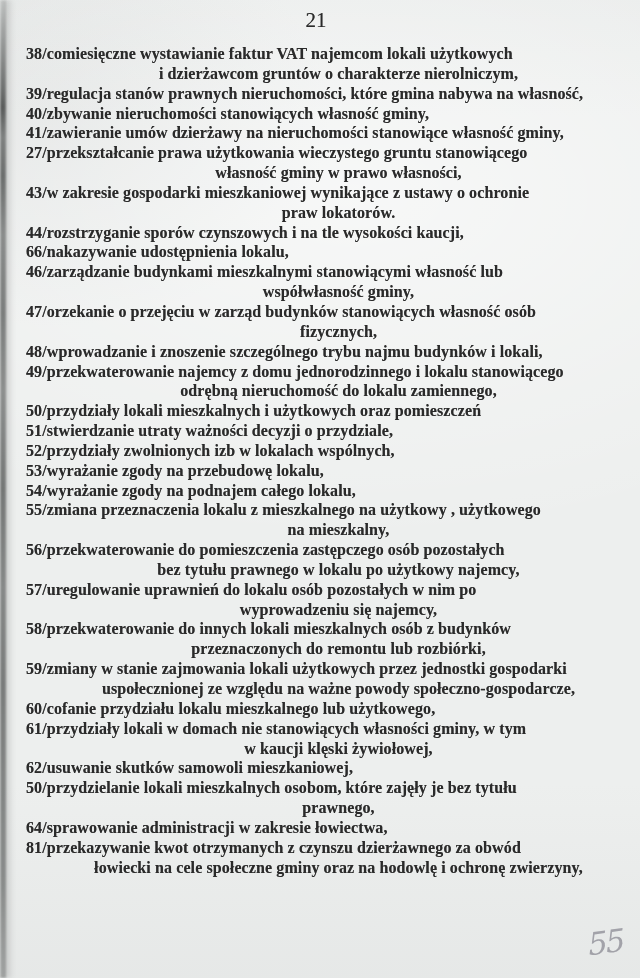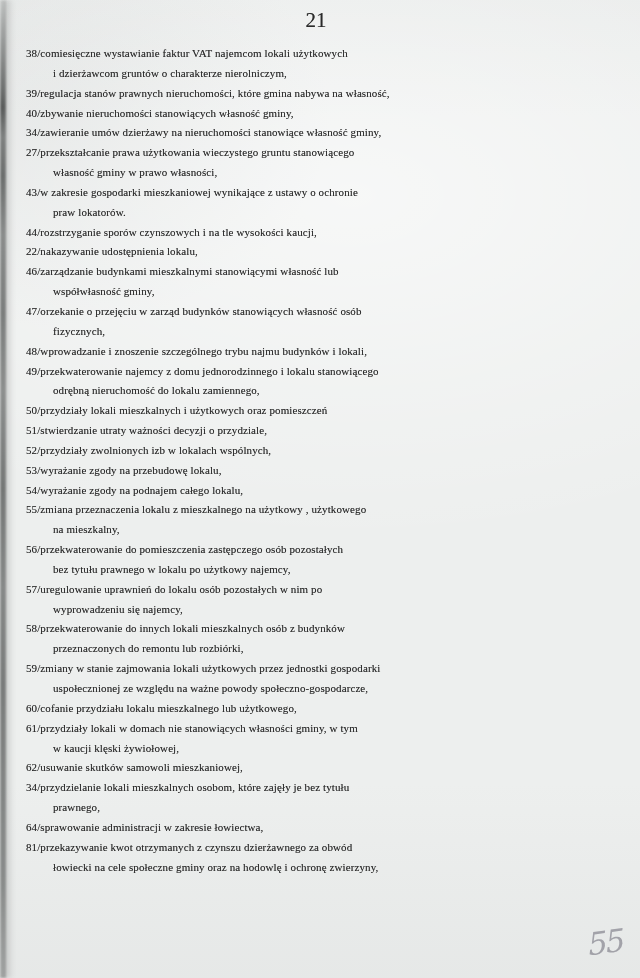--- a/index.html
+++ b/index.html
@@ -50,28 +50,29 @@
     position: absolute;
     top: 8px; left: 0; right: 8px;
     text-align: center;
     font-size: 21px;
     color: var(--ink, #2a2a2a);
     text-shadow: 0 0 0.6px rgba(45,45,45,0.55);
   }
   .doc-body {
     position: absolute;
     left: 26px; top: 44px; right: 16px;
-    font-size: 11px;
+    font-size: 16px;
     line-height: 19.85px;
     color: var(--ink, #2a2a2a);
     text-shadow: 0 0 0.6px rgba(45,45,45,0.5);
     letter-spacing: 0.1px;
+    font-weight: bold;
   }
   .line { white-space: nowrap; }
-  .line.indent { padding-left: 27px; }
+  .line.indent { padding-left: 27px; text-align: center; }
   .handwritten {
     position: absolute;
     left: 588px; top: 924px;
     font-family: "DejaVu Serif", serif;
     font-style: italic;
     font-size: 31px;
     color: var(--pencil, #96969e);
     transform: rotate(-8deg) skewX(-4deg);
     opacity: 0.85;
     letter-spacing: -2px;
@@ -82,27 +83,27 @@
 
 <div class="page">
   <div class="edge-left"></div>
   <div class="edge-left-fade"></div>
   <div class="page-number">21</div>
   <div class="doc-body">
       <div class="line">38/comiesięczne wystawianie faktur VAT najemcom lokali użytkowych</div>
       <div class="line indent">i dzierżawcom gruntów o charakterze nierolniczym,</div>
       <div class="line">39/regulacja stanów prawnych nieruchomości, które gmina nabywa na własność,</div>
       <div class="line">40/zbywanie nieruchomości stanowiących własność gminy,</div>
-      <div class="line">34/zawieranie umów dzierżawy na nieruchomości stanowiące własność gminy,</div>
+      <div class="line">41/zawieranie umów dzierżawy na nieruchomości stanowiące własność gminy,</div>
       <div class="line">27/przekształcanie prawa użytkowania wieczystego gruntu stanowiącego</div>
       <div class="line indent">własność gminy w prawo własności,</div>
       <div class="line">43/w zakresie gospodarki mieszkaniowej wynikające z ustawy o ochronie</div>
       <div class="line indent">praw lokatorów.</div>
       <div class="line">44/rozstrzyganie sporów czynszowych i na tle wysokości kaucji,</div>
-      <div class="line">22/nakazywanie udostępnienia lokalu,</div>
+      <div class="line">66/nakazywanie udostępnienia lokalu,</div>
       <div class="line">46/zarządzanie budynkami mieszkalnymi stanowiącymi własność lub</div>
       <div class="line indent">współwłasność gminy,</div>
       <div class="line">47/orzekanie o przejęciu w zarząd budynków stanowiących własność osób</div>
       <div class="line indent">fizycznych,</div>
       <div class="line">48/wprowadzanie i znoszenie szczególnego trybu najmu budynków i lokali,</div>
       <div class="line">49/przekwaterowanie najemcy z domu jednorodzinnego i lokalu stanowiącego</div>
       <div class="line indent">odrębną nieruchomość do lokalu zamiennego,</div>
       <div class="line">50/przydziały lokali mieszkalnych i użytkowych oraz pomieszczeń</div>
       <div class="line">51/stwierdzanie utraty ważności decyzji o przydziale,</div>
       <div class="line">52/przydziały zwolnionych izb w lokalach wspólnych,</div>
@@ -115,20 +116,20 @@
       <div class="line">57/uregulowanie uprawnień do lokalu osób pozostałych w nim po</div>
       <div class="line indent">wyprowadzeniu się najemcy,</div>
       <div class="line">58/przekwaterowanie do innych lokali mieszkalnych osób z budynków</div>
       <div class="line indent">przeznaczonych do remontu lub rozbiórki,</div>
       <div class="line">59/zmiany w stanie zajmowania lokali użytkowych przez jednostki gospodarki</div>
       <div class="line indent">uspołecznionej ze względu na ważne powody społeczno-gospodarcze,</div>
       <div class="line">60/cofanie przydziału lokalu mieszkalnego lub użytkowego,</div>
       <div class="line">61/przydziały lokali w domach nie stanowiących własności gminy, w tym</div>
       <div class="line indent">w kaucji klęski żywiołowej,</div>
       <div class="line">62/usuwanie skutków samowoli mieszkaniowej,</div>
-      <div class="line">34/przydzielanie lokali mieszkalnych osobom, które zajęły je bez tytułu</div>
+      <div class="line">50/przydzielanie lokali mieszkalnych osobom, które zajęły je bez tytułu</div>
       <div class="line indent">prawnego,</div>
       <div class="line">64/sprawowanie administracji w zakresie łowiectwa,</div>
       <div class="line">81/przekazywanie kwot otrzymanych z czynszu dzierżawnego za obwód</div>
       <div class="line indent">łowiecki na cele społeczne gminy oraz na hodowlę i ochronę zwierzyny,</div>
     </div>
   <div class="handwritten">55</div>
 </div>
 
 </body></html>

